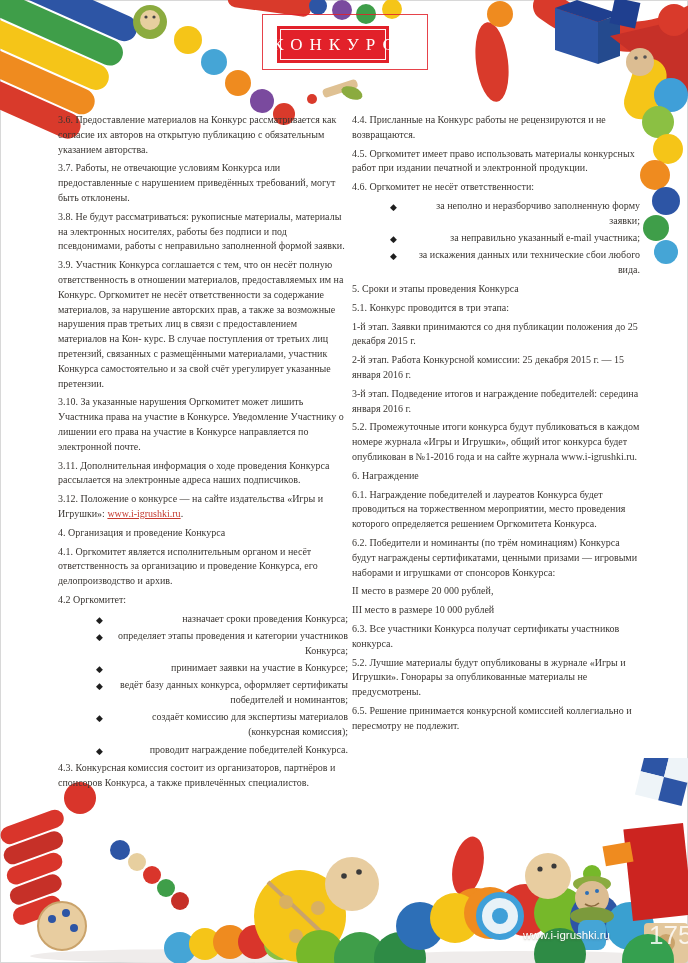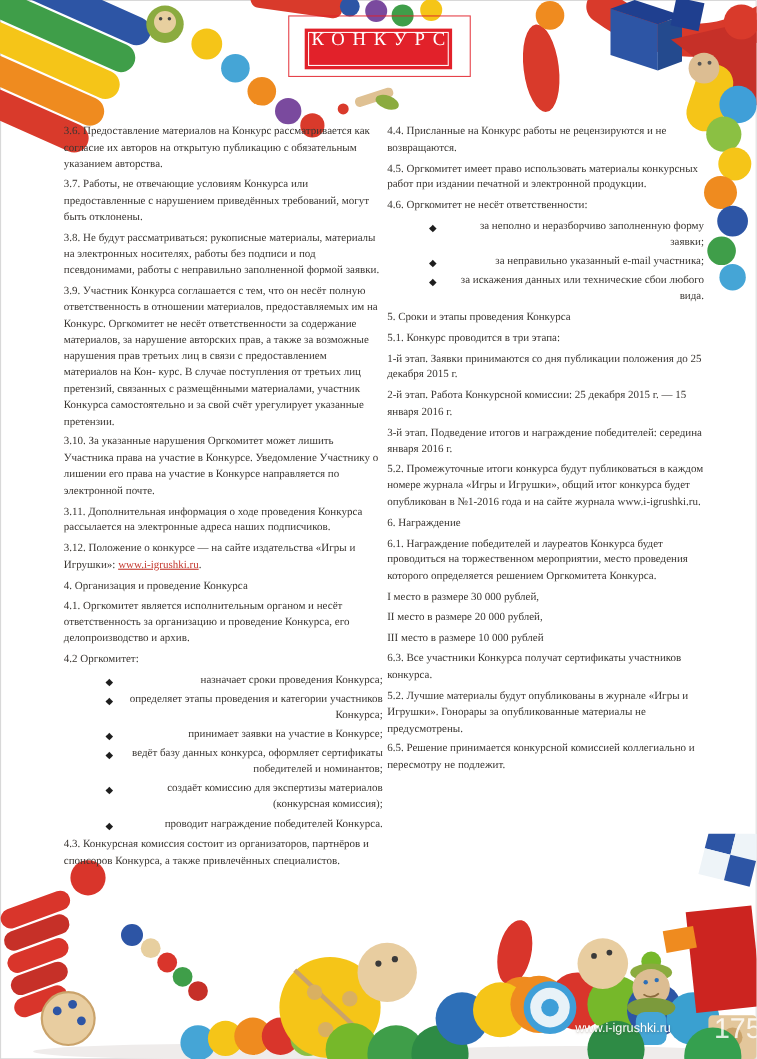--- a/index.html
+++ b/index.html
@@ -4,23 +4,23 @@
 <style>
   html,body{margin:0;padding:0;background:#ffffff;}
   .page{position:relative;width:688px;height:963px;background:#fff;overflow:hidden;
         font-family:"Liberation Serif","DejaVu Serif",serif;color:#3a3632;
         box-shadow:inset 0 0 0 1px #d8d8d8;}
   svg.collage{position:absolute;left:0;display:block;}
   .top-collage{top:0;z-index:1;}
   .bottom-collage{bottom:0;z-index:1;}
   .banner-frame{position:absolute;left:262px;top:14px;width:164px;height:54px;
                 border:1px solid rgba(226,33,42,.85);z-index:2;}
-  .banner-box{position:absolute;left:277px;top:26px;width:134px;height:37px;
+  .banner-box{position:absolute;left:277px;top:26px;width:112px;height:37px;
               background:var(--banner-red,#e2212a);z-index:3;
-              display:flex;align-items:flex-start;justify-content:center;}
+              display:flex;align-items:center;justify-content:center;}
   .banner-box::after{content:"";position:absolute;inset:3px;
               border:1px solid rgba(255,255,255,.95);pointer-events:none;}
   .banner-title{color:#fff;font-size:17px;letter-spacing:7px;padding-left:7px;}
   .columns{position:absolute;left:58px;top:113px;width:582px;display:flex;gap:4px;z-index:3;}
   .col{font-size:10px;line-height:14.8px;}
   .col-left{width:290px;}
   .col-right{width:288px;font-family:Liberation Serif, serif;}
   .col p{margin:0 0 4px;}
   .col ul{list-style:none;margin:1px 0 4px;padding:0 0 0 57px;text-align:right;}
   .col li{position:relative;margin:0 0 2.5px;}
@@ -122,21 +122,21 @@
           <li>за искажения данных или технические сбои любого вида.</li>
         </ul>
         <p>5. Сроки и этапы проведения Конкурса</p>
         <p>5.1. Конкурс проводится в три этапа:</p>
         <p>1-й этап. Заявки принимаются со дня публикации положения до 25 декабря 2015 г.</p>
         <p>2-й этап. Работа Конкурсной комиссии: 25 декабря 2015 г. — 15 января 2016 г.</p>
         <p>3-й этап. Подведение итогов и награждение победителей: середина января 2016 г.</p>
         <p>5.2. Промежуточные итоги конкурса будут публиковаться в каждом номере журнала «Игры и Игрушки», общий итог конкурса будет опубликован в №1-2016 года и на сайте журнала www.i-igrushki.ru.</p>
         <p>6. Награждение</p>
         <p>6.1. Награждение победителей и лауреатов Конкурса будет проводиться на торжественном мероприятии, место проведения которого определяется решением Оргкомитета Конкурса.</p>
-        <p>I место в размере 30 000 рублей,</p>
+        <p>6.2. Победители и номинанты (по трём номинациям) Конкурса будут награждены сертификатами, ценными призами — игровыми наборами и игрушками от спонсоров Конкурса:</p>
         <p>II место в размере 20 000 рублей,</p>
         <p>III место в размере 10 000 рублей</p>
         <p>6.3. Все участники Конкурса получат сертификаты участников конкурса.</p>
         <p>5.2. Лучшие материалы будут опубликованы в журнале «Игры и Игрушки». Гонорары за опубликованные материалы не предусмотрены.</p>
         <p>6.5. Решение принимается конкурсной комиссией коллегиально и пересмотру не подлежит.</p>
       </div>
   </div>
 
   <svg class="collage bottom-collage" width="688" height="205" viewBox="0 0 688 205">
     <ellipse cx="200" cy="198" rx="170" ry="7" fill="#efeceb"></ellipse>

